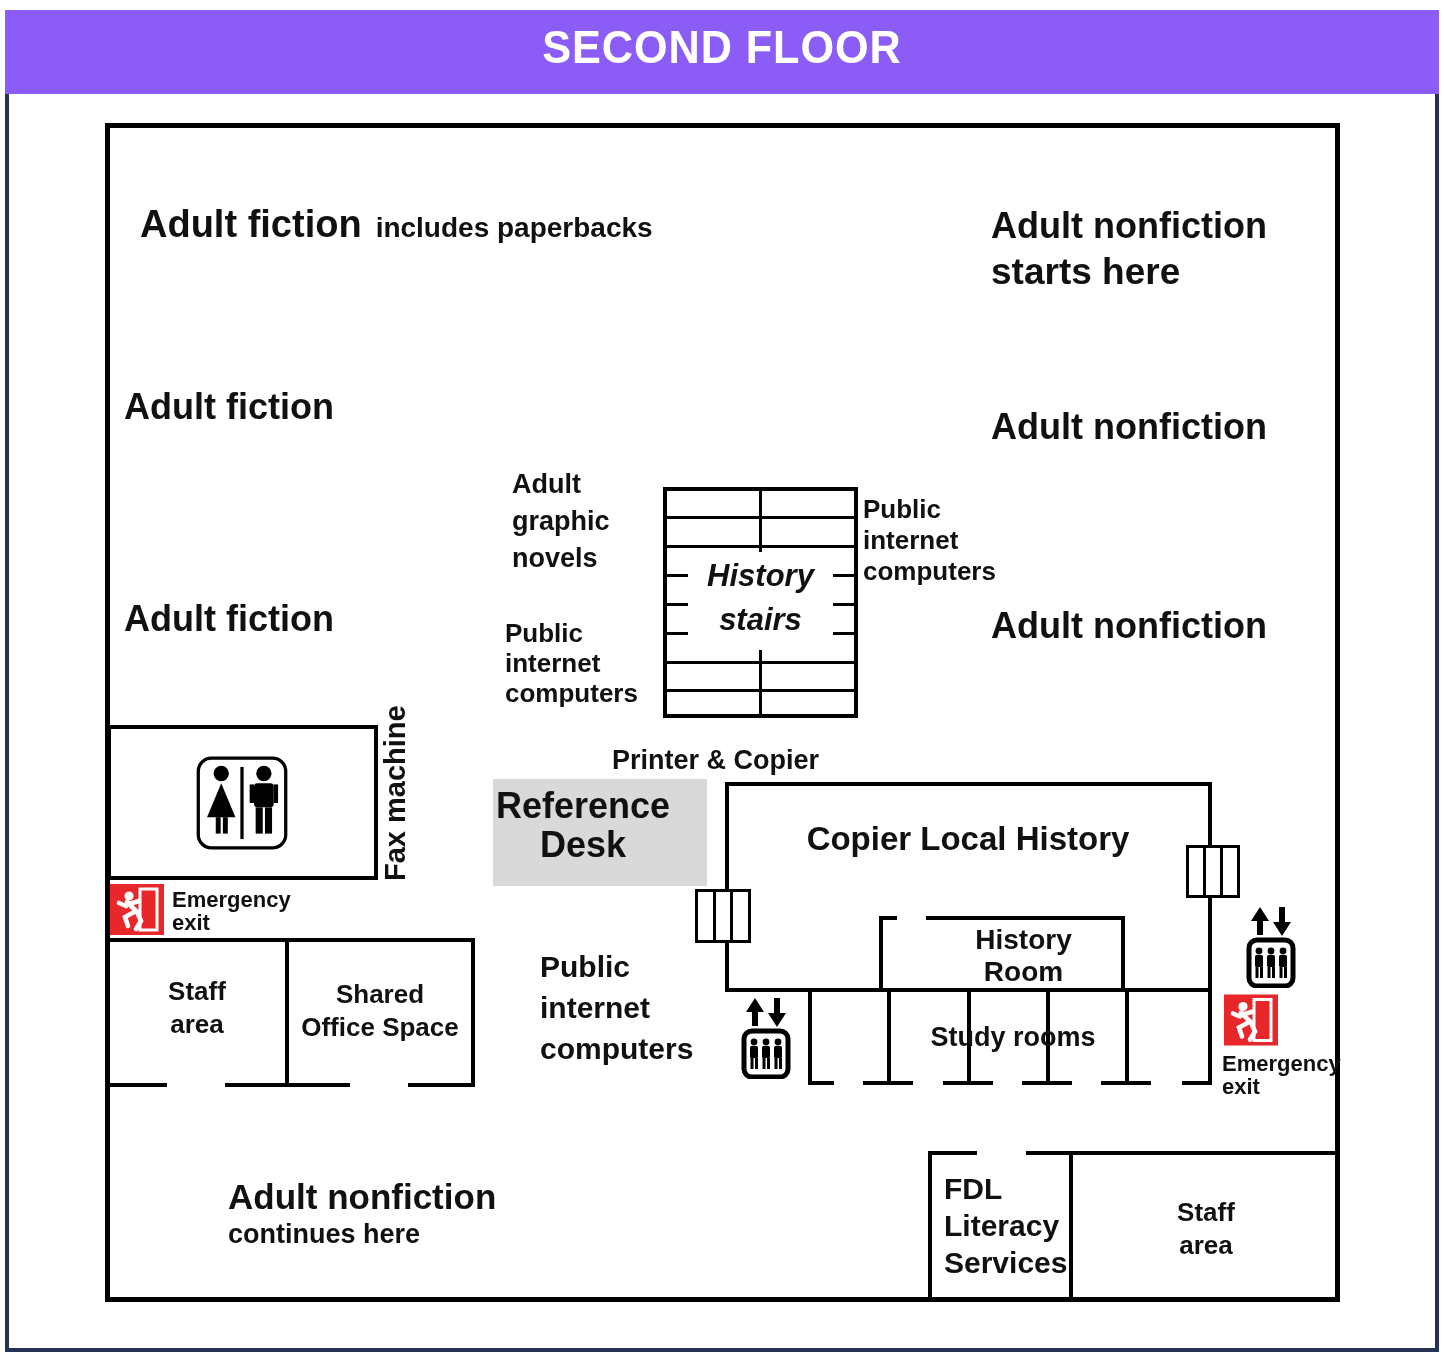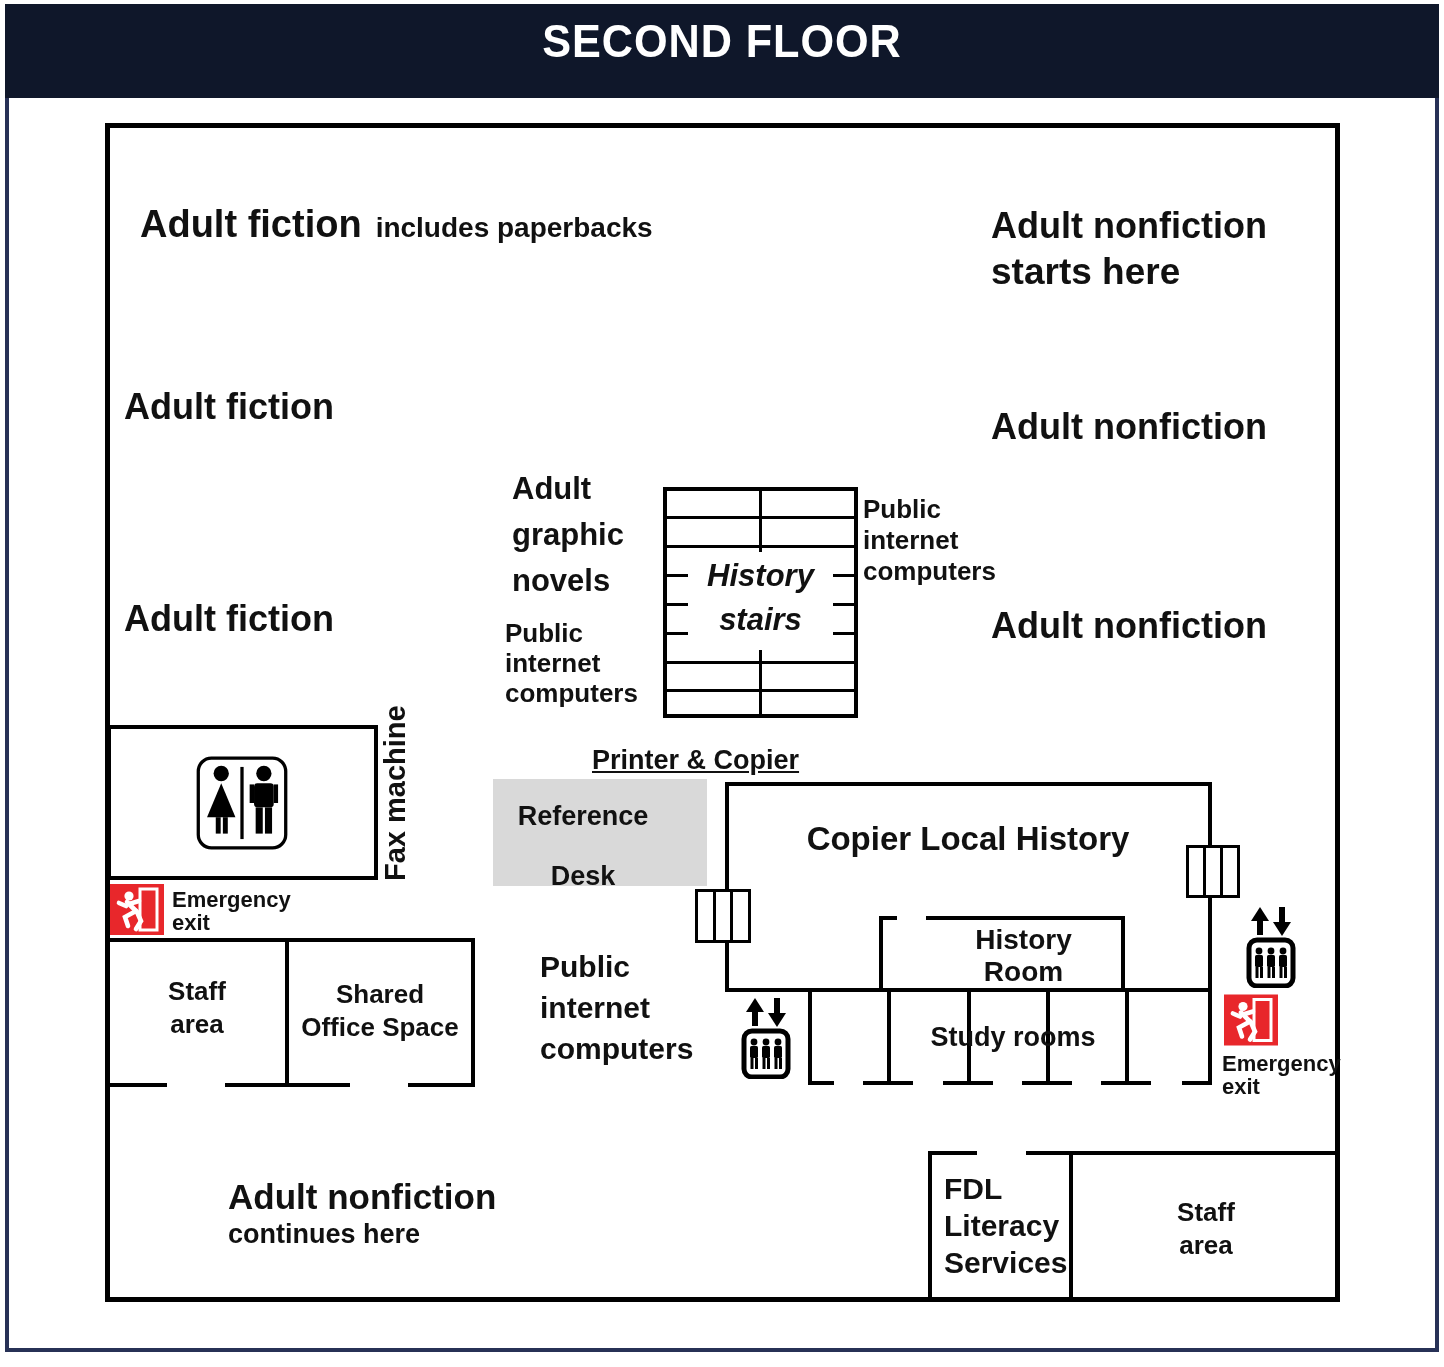--- a/index.html
+++ b/index.html
@@ -15,21 +15,21 @@
   .center{text-align:center;}
   svg{display:block;}
 </style>
 </head>
 <body>
 
 <div id="canvas">
 
   <div class="abs" style="left:5px;top:10px;width:1434px;height:1342px;border:4px solid #273156;box-sizing:border-box;"></div>
 
-  <div class="abs" style="left:5px;top:4px;width:1434px;height:94px;background:#0f172a;">
+  <div class="abs" style="left:5px;top:10px;width:1434px;height:84px;background:#8b5cf6;">
     <div class="center" style="color:#fff;font-weight:700;font-size:47px;line-height:74px;letter-spacing:1px;transform:scaleX(0.92);">SECOND FLOOR</div>
   </div>
 
   <div class="abs" style="left:105px;top:123px;width:1235px;height:1179px;border:5px solid #000;box-sizing:border-box;"></div>
 
   <div class="lbl" style="left:140px;top:203px;font-size:38px;display:flex;align-items:baseline;gap:14px;white-space:nowrap;">
     <span>Adult fiction</span>
     <span class="italic" style="font-size:28px;">includes paperbacks</span>
   </div>
 
@@ -39,42 +39,42 @@
   </div>
 
   <div class="lbl" style="left:124px;top:386px;font-size:36px;white-space:nowrap;">Adult fiction</div>
 
   <div class="lbl" style="left:991px;top:406px;font-size:36px;white-space:nowrap;">Adult nonfiction</div>
 
   <div class="lbl" style="left:124px;top:598px;font-size:36px;white-space:nowrap;">Adult fiction</div>
 
   <div class="lbl" style="left:991px;top:605px;font-size:36px;white-space:nowrap;">Adult nonfiction</div>
 
-  <div class="lbl" style="left:512px;top:466px;width:120px;font-size:31px;line-height:46px;">Adult graphic novels</div>
+  <div class="lbl" style="left:512px;top:466px;width:120px;font-size:27px;line-height:37px;">Adult graphic novels</div>
 
   <div class="lbl" style="left:863px;top:494px;width:130px;font-size:26px;line-height:31px;">Public internet computers</div>
 
   <div class="lbl" style="left:505px;top:618px;width:150px;font-size:26px;line-height:30px;">Public internet computers</div>
 
   <div class="abs" style="left:663px;top:487px;width:195px;height:231px;border:4px solid #000;box-sizing:border-box;background:#fff;">
     <div class="wall" style="left:0;top:25px;width:187px;height:3px;"></div>
     <div class="wall" style="left:0;top:54px;width:187px;height:3px;"></div>
     <div class="wall" style="left:0;top:83px;width:187px;height:3px;"></div>
     <div class="wall" style="left:0;top:112px;width:187px;height:3px;"></div>
     <div class="wall" style="left:0;top:141px;width:187px;height:3px;"></div>
     <div class="wall" style="left:0;top:170px;width:187px;height:3px;"></div>
     <div class="wall" style="left:0;top:198px;width:187px;height:3px;"></div>
     <div class="wall" style="left:92px;top:0;width:3px;height:223px;"></div>
   </div>
   <div class="lbl center" style="left:688px;top:552px;width:145px;height:96px;background:#fff;font-style:italic;font-size:31px;line-height:44px;padding-top:2px;z-index:5;">History stairs</div>
 
-  <div class="lbl" style="left:592px;top:745px;font-size:27px;white-space:nowrap;text-decoration:underline;">Printer &amp; Copier</div>
+  <div class="lbl" style="left:612px;top:745px;font-size:27px;white-space:nowrap;">Printer &amp; Copier</div>
 
   <div class="abs" style="left:493px;top:779px;width:214px;height:107px;background:#d9d9d9;z-index:4;">
-    <div class="lbl center" style="left:0;top:7px;width:180px;font-size:27px;line-height:60px;">Reference Desk</div>
+    <div class="lbl center" style="left:0;top:7px;width:180px;font-size:36px;line-height:39px;">Reference Desk</div>
   </div>
 
   <div class="abs" style="left:107px;top:725px;width:271px;height:155px;border:4px solid #000;box-sizing:border-box;background:#fff;"></div>
   <div class="abs" style="left:196px;top:756px;">
     <svg width="92" height="94" viewBox="0 0 84 86">
       <rect x="2" y="2" width="80" height="82" rx="12" fill="#fff" stroke="#000" stroke-width="3"></rect>
 
       <circle cx="23" cy="16" r="7" fill="#000"></circle>
       <polygon points="23,25 10,56 36,56" fill="#000"></polygon>
       <rect x="18" y="56" width="4.5" height="15" fill="#000"></rect>

